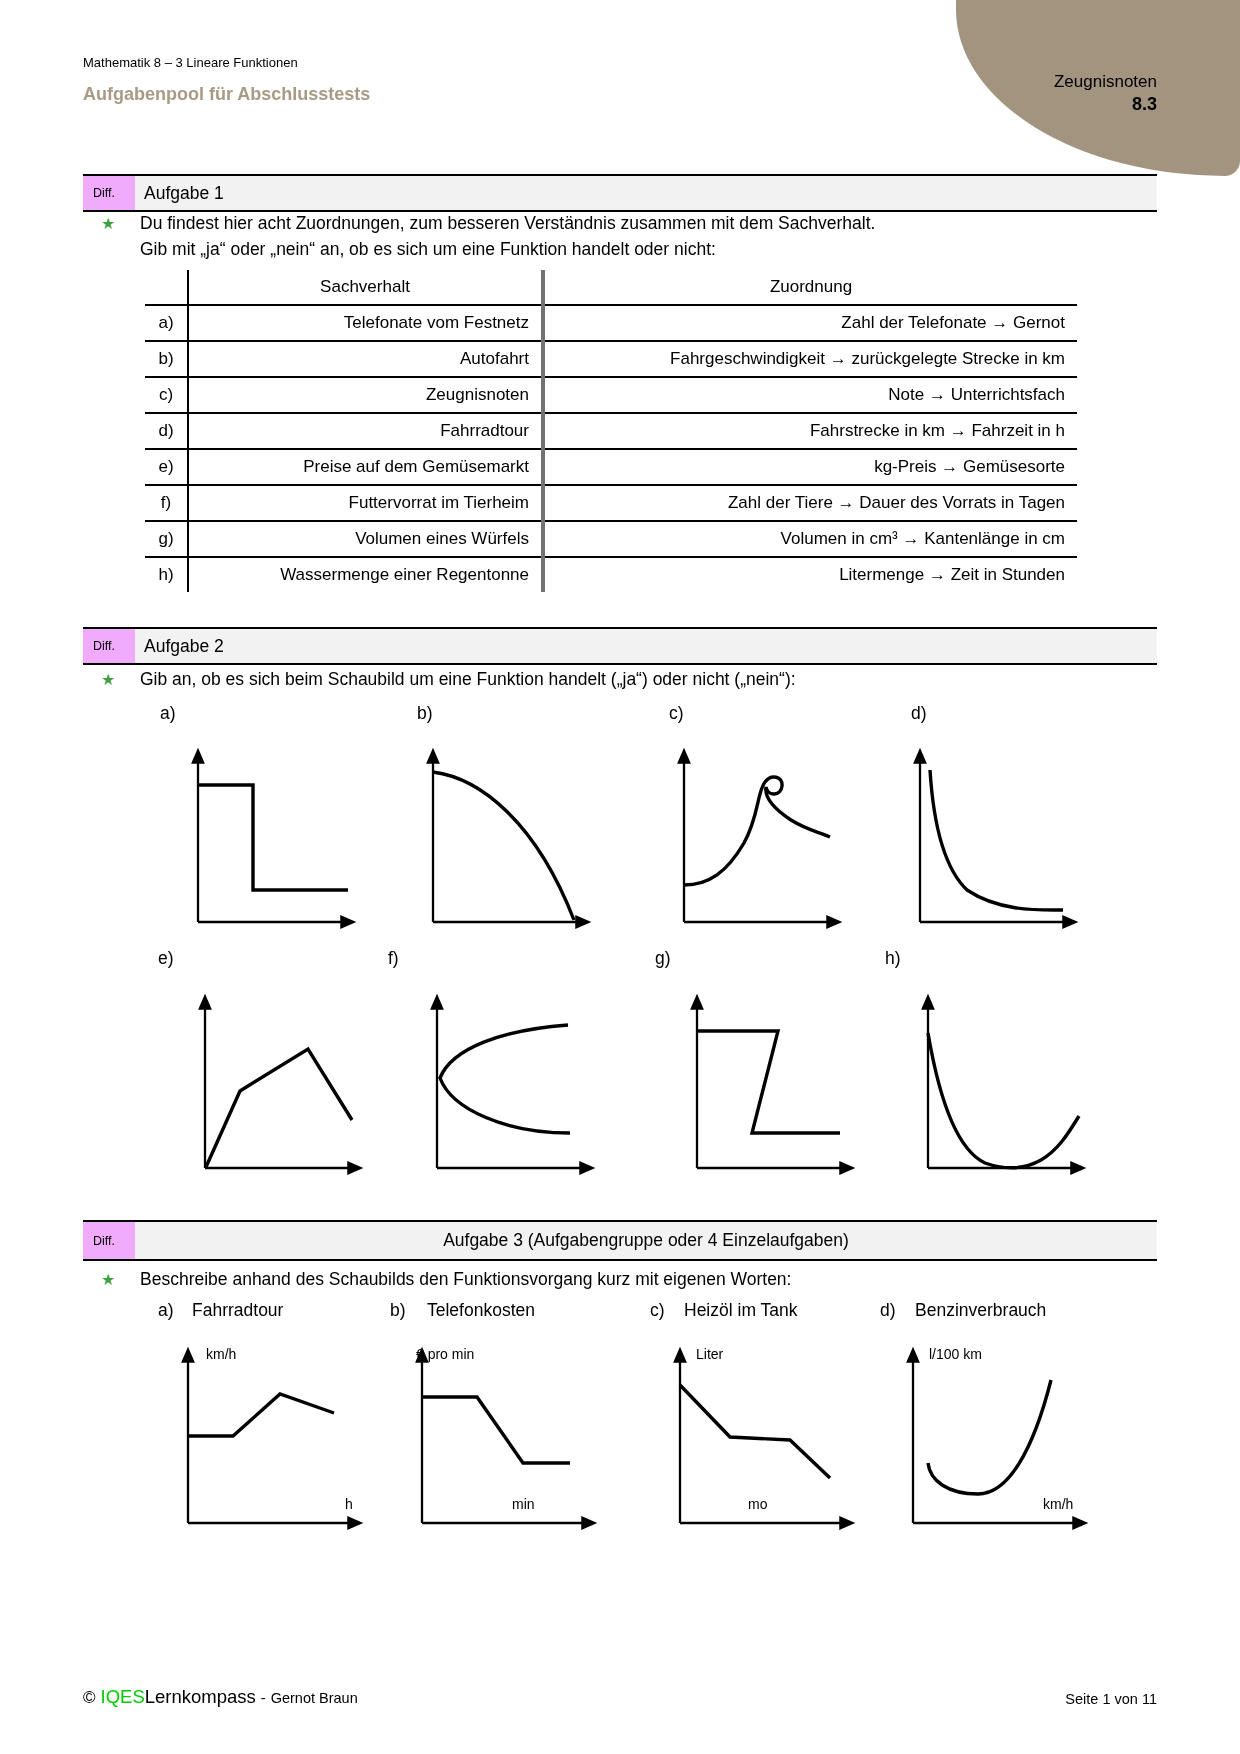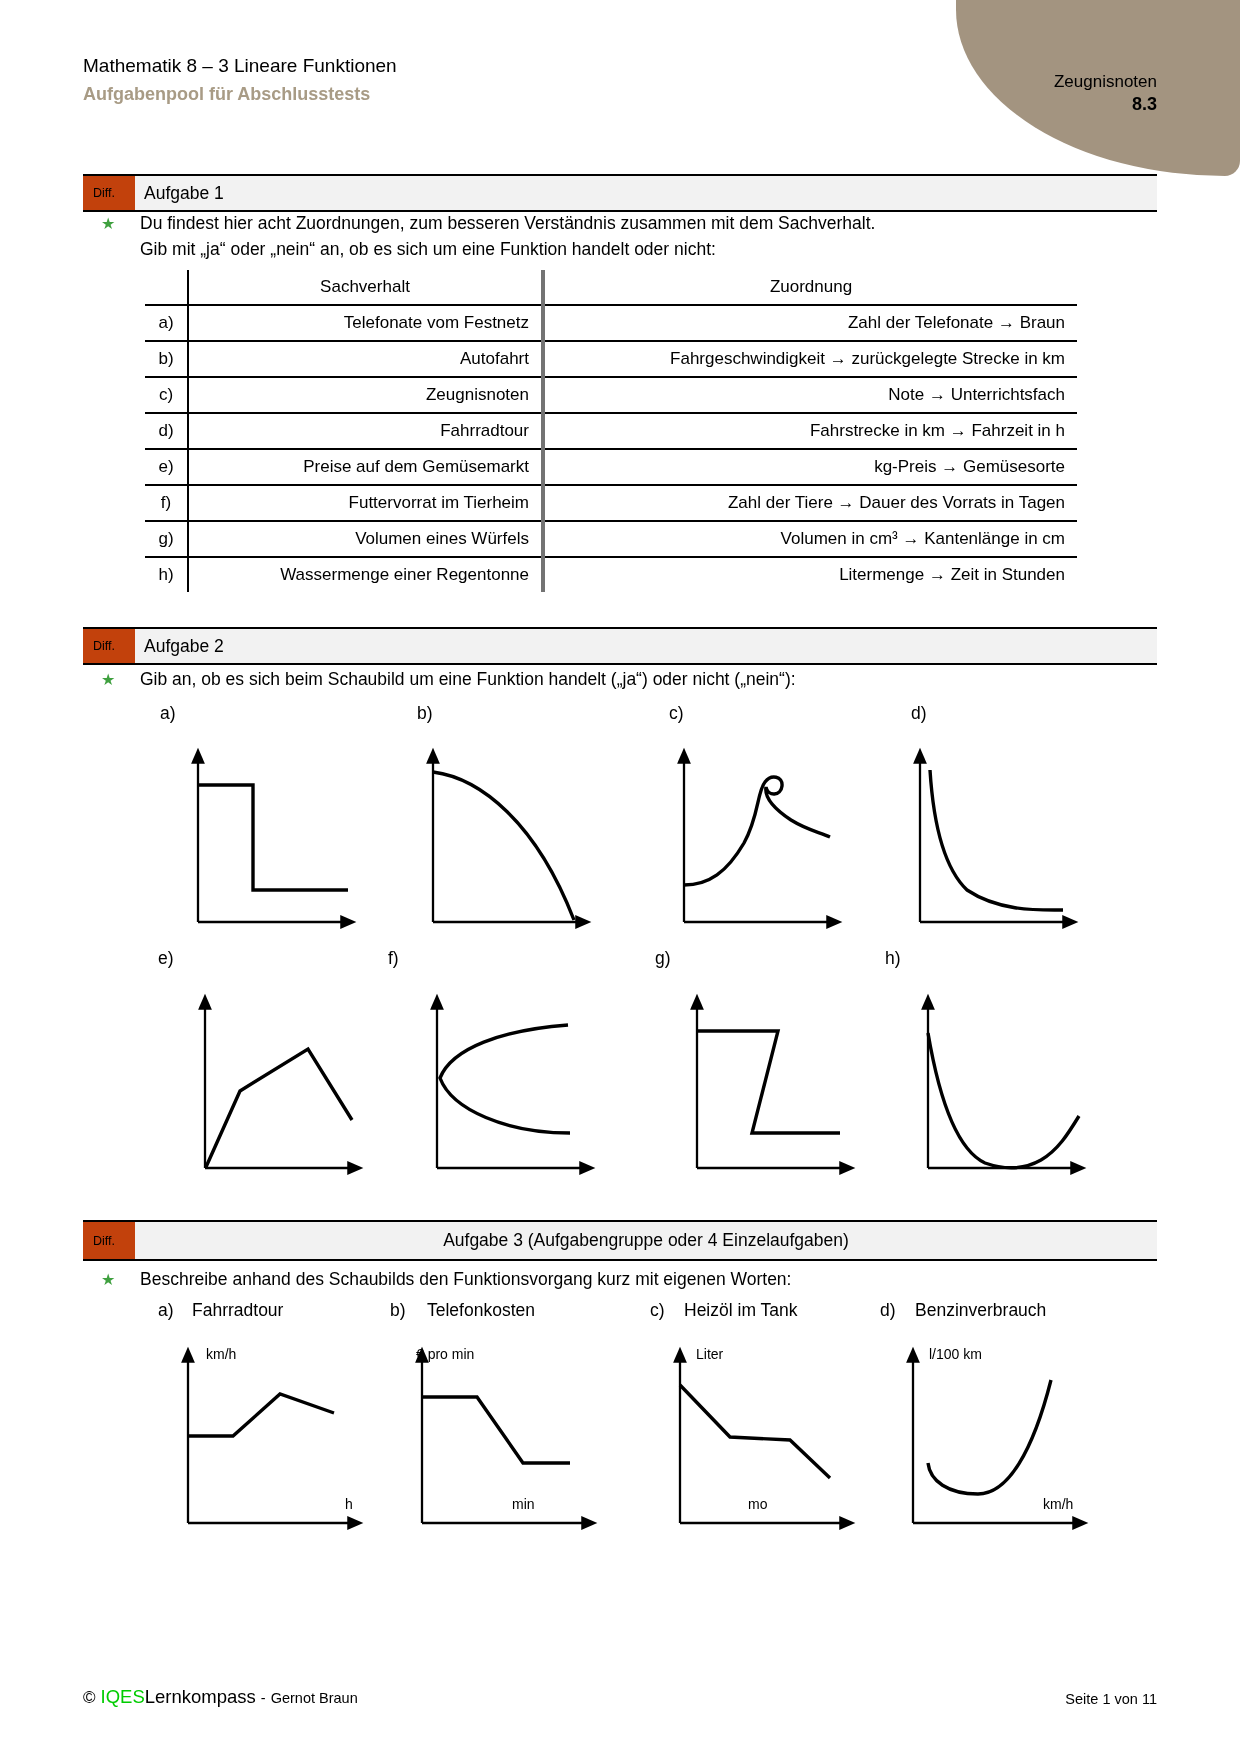--- a/index.html
+++ b/index.html
@@ -1,32 +1,32 @@
 <!DOCTYPE html>
 <html><head>
 <meta charset="utf-8">
 <style>
   html,body{margin:0;padding:0;background:#fff;}
   .page{position:relative;width:1240px;height:1754px;background:#fff;overflow:hidden;
         font-family:"Liberation Sans",sans-serif;color:#000;}
   .abs{position:absolute;}
 
   
-  .doc-title{left:83px;top:55px;font-size:19px;}
+  .doc-title{left:83px;top:55px;font-size:13px;}
   .doc-subtitle{left:83px;top:84px;font-size:18px;font-weight:bold;color:#a89b85;}
   .corner-blob{right:0;top:0;width:284px;height:176px;background:#a39480;
                border-radius:0 0 16px 100%;}
   .corner-text{right:83px;top:70px;text-align:right;line-height:23px;}
   .corner-line1{font-size:17px;}
   .corner-line2{font-size:18px;font-weight:bold;}
 
   
   .task-bar{left:83px;width:1074px;height:34px;border-top:2px solid #000;border-bottom:2px solid #000;
             display:flex;box-sizing:content-box;}
-  .diff-cell{width:52px;background:#c2410c;font-size:12.5px;display:flex;align-items:center;padding-left:10px;box-sizing:border-box;}
+  .diff-cell{width:52px;background:#f0abfc;font-size:12.5px;display:flex;align-items:center;padding-left:10px;box-sizing:border-box;}
   .bar-title{flex:1;background:#f2f2f2;font-size:17.5px;display:flex;align-items:center;padding-left:9px;}
   .bar-title.centered{justify-content:center;padding-left:0;}
 
   .star{color:#3fa climb03f;}
   .star{position:absolute;left:101px;color:#3fa03f;font-size:16px;}
   .intro{position:absolute;left:140px;font-size:17.5px;line-height:26px;}
 
   
   .t1{position:absolute;left:145px;top:270px;border-collapse:collapse;}
   .t1 td,.t1 th{height:34px;font-size:17px;font-weight:normal;padding:0 12px 0 10px;text-align:right;vertical-align:middle;}
@@ -87,21 +87,21 @@
   <table class="t1">
     <tbody>
         <tr class="hdr">
       <td class="c1"></td>
       <td class="c2">Sachverhalt</td>
       <td class="c3" style="text-align:center;">Zuordnung</td>
     </tr>
     <tr>
       <td class="c1">a)</td>
       <td class="c2">Telefonate vom Festnetz</td>
-      <td class="c3">Zahl der Telefonate → Braun</td>
+      <td class="c3">Zahl der Telefonate → Gernot</td>
     </tr>
     <tr>
       <td class="c1">b)</td>
       <td class="c2">Autofahrt</td>
       <td class="c3">Fahrgeschwindigkeit → zurückgelegte Strecke in km</td>
     </tr>
     <tr>
       <td class="c1">c)</td>
       <td class="c2">Zeugnisnoten</td>
       <td class="c3">Note → Unterrichtsfach</td>

